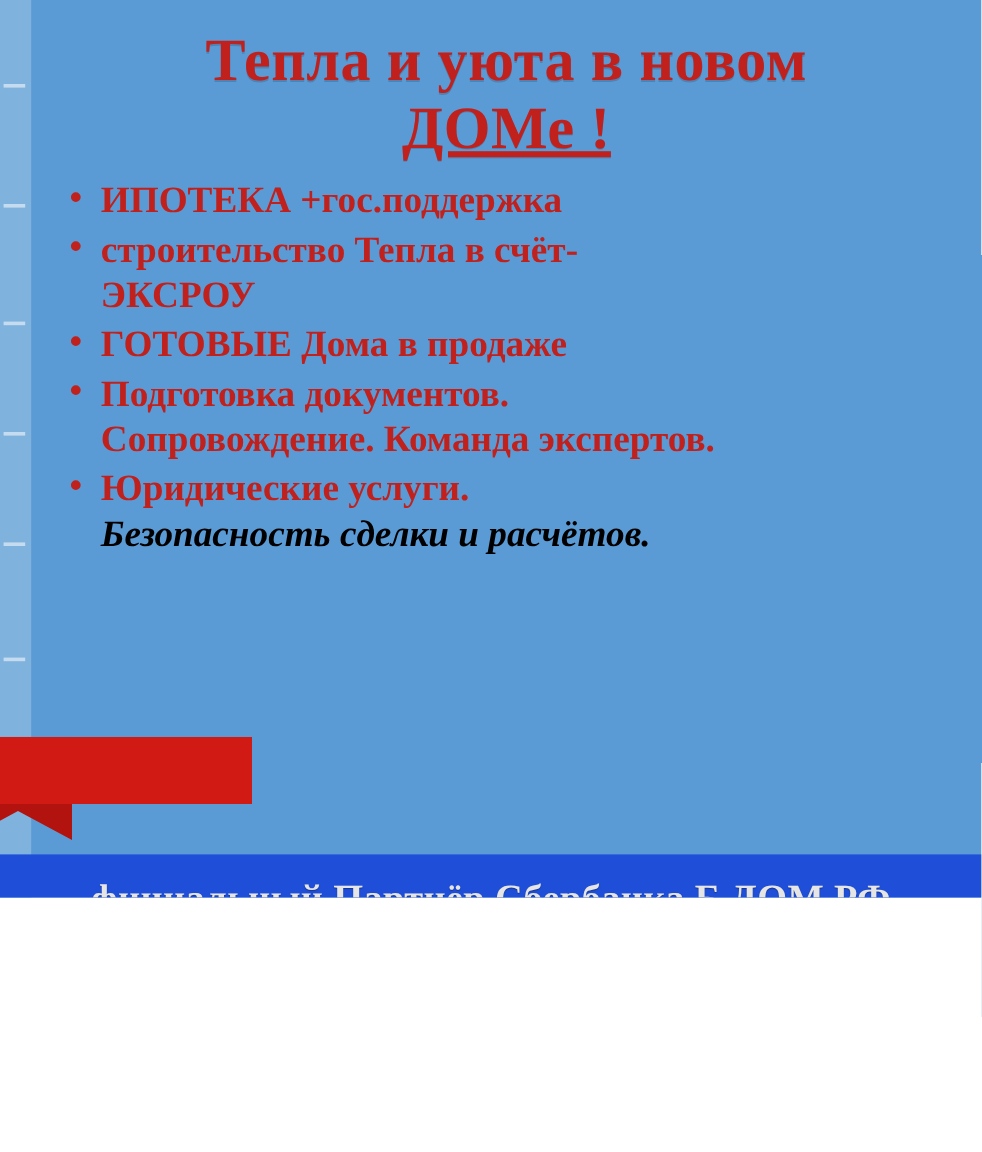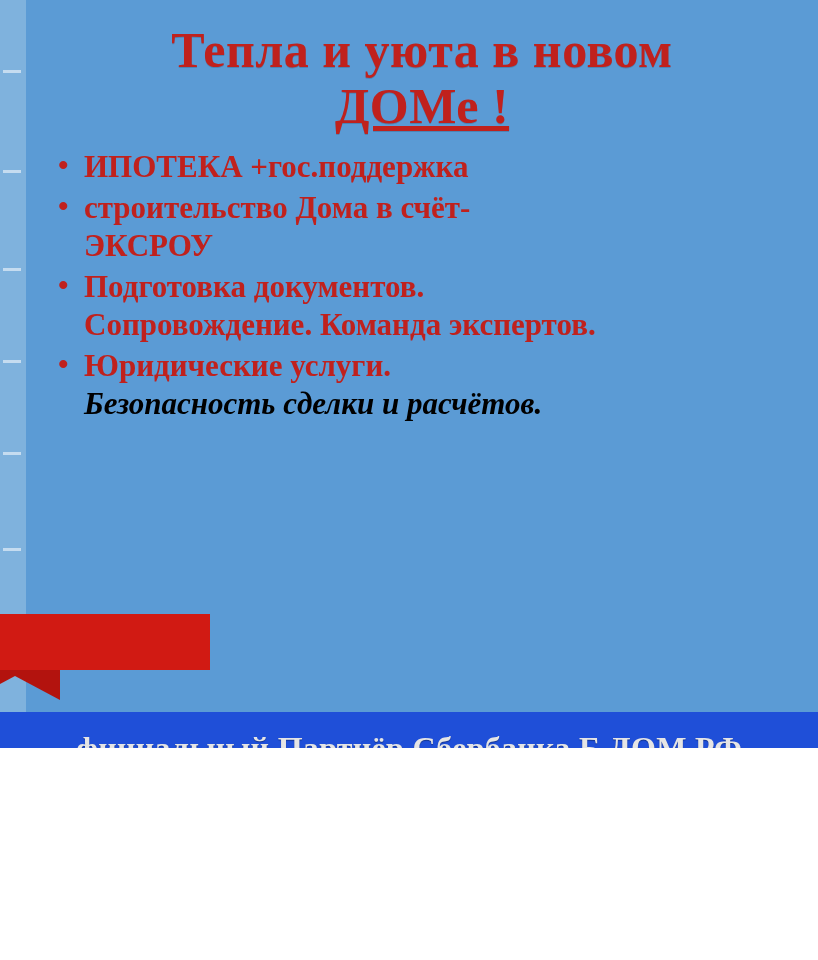--- a/index.html
+++ b/index.html
@@ -301,22 +301,25 @@
     <div class="headline">
       <span>Тепла  и  уюта в новом</span>
       <span class="line2">ДОМе !</span>
     </div>
 
     <ul class="bullets">
       <li>
         <span>ИПОТЕКА +гос.поддержка</span>
       </li>
       <li>
-        <span>строительство Дома в счёт-</span>
+        <span>строительство Тепла в счёт-</span>
         <span class="sub">ЭКСРОУ</span>
+      </li>
+      <li>
+        <span>ГОТОВЫЕ Дома в продаже</span>
       </li>
       <li class="dark">
         <span>Подготовка документов.</span>
         <span class="sub">Сопровождение. Команда экспертов.</span>
       </li>
       <li>
         <span>Юридические услуги.</span>
         <span class="tail-red">Безопасность сделки и расчётов.</span>
       </li>
     </ul>

